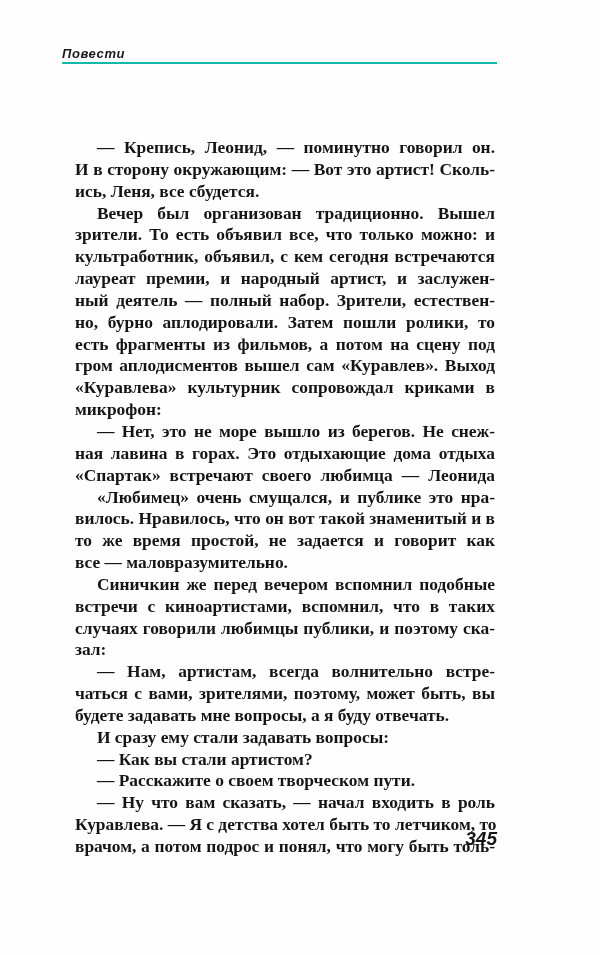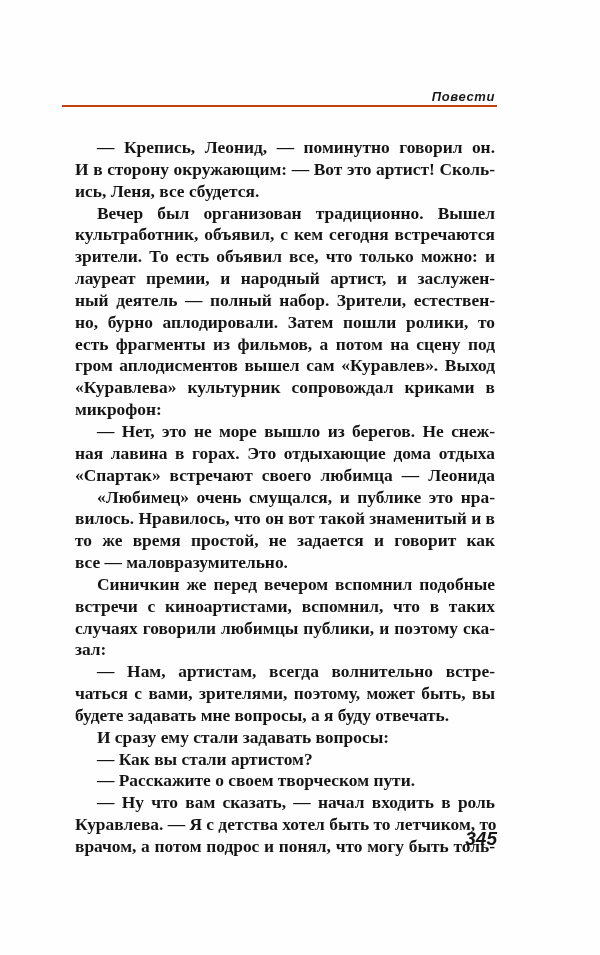--- a/index.html
+++ b/index.html
@@ -19,23 +19,22 @@
       left: 0; top: 0;
       width: 600px; height: 955px;
       background: #fefefe;
     }
     .running-head {
       position: absolute;
       left: 62px;
       top: 44px;
       width: 435px;
       height: 18px;
-      border-bottom: 2px solid #c2410c;
-      text-align: right;
-      margin-top: 43px;
+      border-bottom: 2px solid #14b8a6;
+      text-align: left;
     }
     .running-head span {
       font-family: "Liberation Sans", sans-serif;
       font-weight: bold;
       font-style: italic;
       font-size: 13px;
       letter-spacing: 0.6px;
       line-height: 16px;
       display: inline-block;
       padding-right: 2px;
@@ -84,22 +83,22 @@
 <div class="page">
   <div class="running-head">
     <span>Повести</span>
   </div>
 
   <div class="body-text" id="body-text">
       <span class="line indent">— Крепись, Леонид, — поминутно говорил он.</span>
       <span class="line">И в сторону окружающим: — Вот это артист! Сколь-</span>
       <span class="line last">ись, Леня, все сбудется.</span>
       <span class="line indent">Вечер был организован традиционно. Вышел</span>
+      <span class="line">зрители. То есть объявил все, что только можно: и</span>
       <span class="line">культработник, объявил, с кем сегодня встречаются</span>
-      <span class="line">зрители. То есть объявил все, что только можно: и</span>
       <span class="line">лауреат премии, и народный артист, и заслужен-</span>
       <span class="line">ный деятель — полный набор. Зрители, естествен-</span>
       <span class="line">но, бурно аплодировали. Затем пошли ролики, то</span>
       <span class="line">есть фрагменты из фильмов, а потом на сцену под</span>
       <span class="line">гром аплодисментов вышел сам «Куравлев». Выход</span>
       <span class="line">«Куравлева» культурник сопровождал криками в</span>
       <span class="line last">микрофон:</span>
       <span class="line indent">— Нет, это не море вышло из берегов. Не снеж-</span>
       <span class="line">ная лавина в горах. Это отдыхающие дома отдыха</span>
       <span class="line">«Спартак» встречают своего любимца — Леонида</span>

